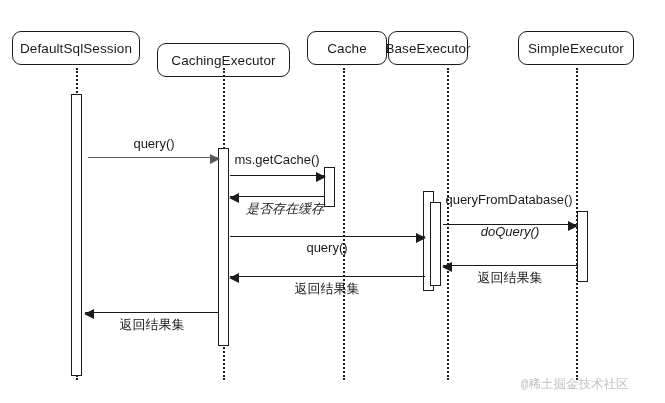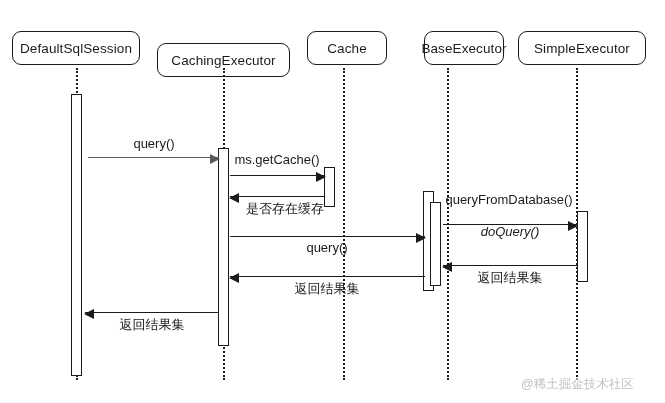--- a/index.html
+++ b/index.html
@@ -77,45 +77,45 @@
     color: #1b1b1b;
     white-space: nowrap;
     text-align: center;
   }
   .msg-label.cjk {
     font-family: "DejaVu Sans", "Liberation Sans", sans-serif;
     font-size: 13px;
   }
   .watermark {
     position: absolute;
-    font-family: Liberation Sans, sans-serif;
+    font-family: Liberation Mono, monospace;
     font-size: 12.5px;
     color: #c2c2c2;
     white-space: nowrap;
   }
 </style>
 </head>
 <body>
 
 <div id="canvas">
 
   <div id="participants-layer">
       <div class="participant" style="left: 12px; top: 31px; width: 128px;">
         <span>DefaultSqlSession</span>
       </div>
       <div class="participant" style="left: 157px; top: 31px; width: 133px; margin-top: 12px;">
         <span>CachingExecutor</span>
       </div>
       <div class="participant" style="left: 307px; top: 31px; width: 80px;">
         <span>Cache</span>
       </div>
-      <div class="participant" style="left: 388px; top: 31px; width: 80px; margin-left: 36px;">
+      <div class="participant" style="left: 388px; top: 31px; width: 80px;">
         <span>BaseExecutor</span>
       </div>
-      <div class="participant" style="left: 518px; top: 31px; width: 128px;">
+      <div class="participant" style="left: 518px; top: 31px; width: 116px;">
         <span>SimpleExecutor</span>
       </div>
     </div>
 
   <div id="lifelines-layer">
       <div class="lifeline" style="left: 76px; top: 68px; height: 312px;"></div>
       <div class="lifeline" style="left: 223px; top: 68px; height: 312px;"></div>
       <div class="lifeline" style="left: 343px; top: 68px; height: 312px;"></div>
       <div class="lifeline" style="left: 447px; top: 68px; height: 312px;"></div>
       <div class="lifeline" style="left: 576px; top: 68px; height: 312px;"></div>
@@ -135,21 +135,21 @@
         <div class="arrowhead right"></div>
       </div>
       <div class="msg-label" style="left: 95px; top: 136px; width: 118px;">query()</div>
       <div class="msg" style="left: 230px; top: 175px; width: 95px;">
         <div class="arrowhead right"></div>
       </div>
       <div class="msg-label" style="left: 223px; top: 152px; width: 108px;">ms.getCache()</div>
       <div class="msg" style="left: 230px; top: 196px; width: 95px;">
         <div class="arrowhead left"></div>
       </div>
-      <div class="msg-label cjk" style="left: 230px; top: 200px; width: 110px;">是否存在缓存</div>
+      <div class="msg-label cjk" style="left: 230px; top: 200px; width: 110px; font-style: italic;">是否存在缓存</div>
       <div class="msg" style="left: 230px; top: 236px; width: 195px;">
         <div class="arrowhead right"></div>
       </div>
       <div class="msg-label" style="left: 268px; top: 240px; width: 118px;">query()</div>
       <div class="msg-label" style="left: 434px; top: 192px; width: 150px;">queryFromDatabase()</div>
       <div class="msg" style="left: 443px; top: 224px; width: 134px;">
         <div class="arrowhead right"></div>
       </div>
       <div class="msg-label" style="left: 455px; top: 224px; width: 110px; font-style: italic;">doQuery()</div>
       <div class="msg" style="left: 443px; top: 265px; width: 134px;">

